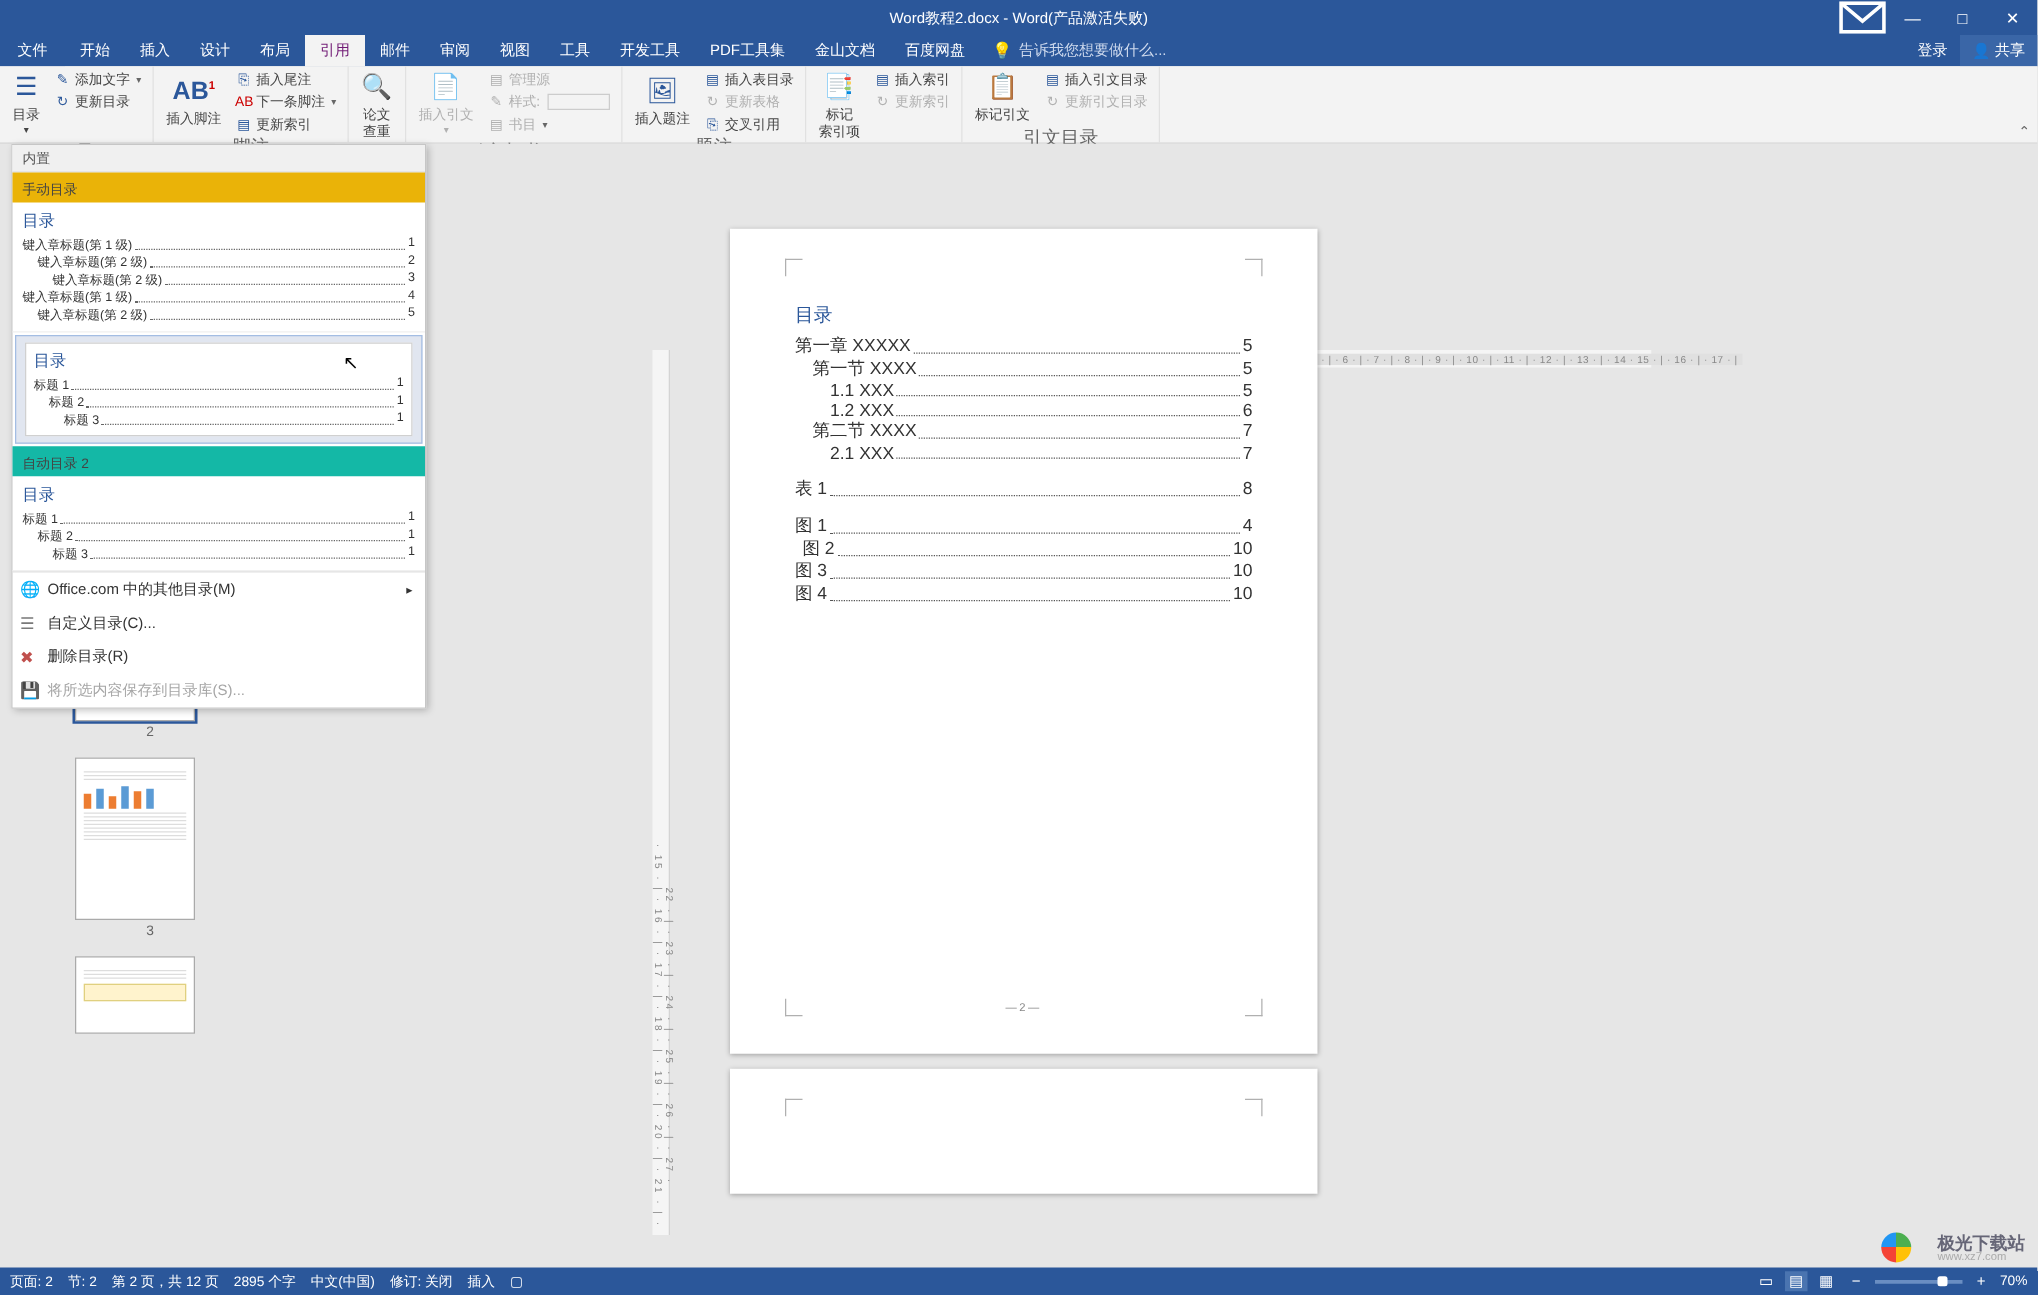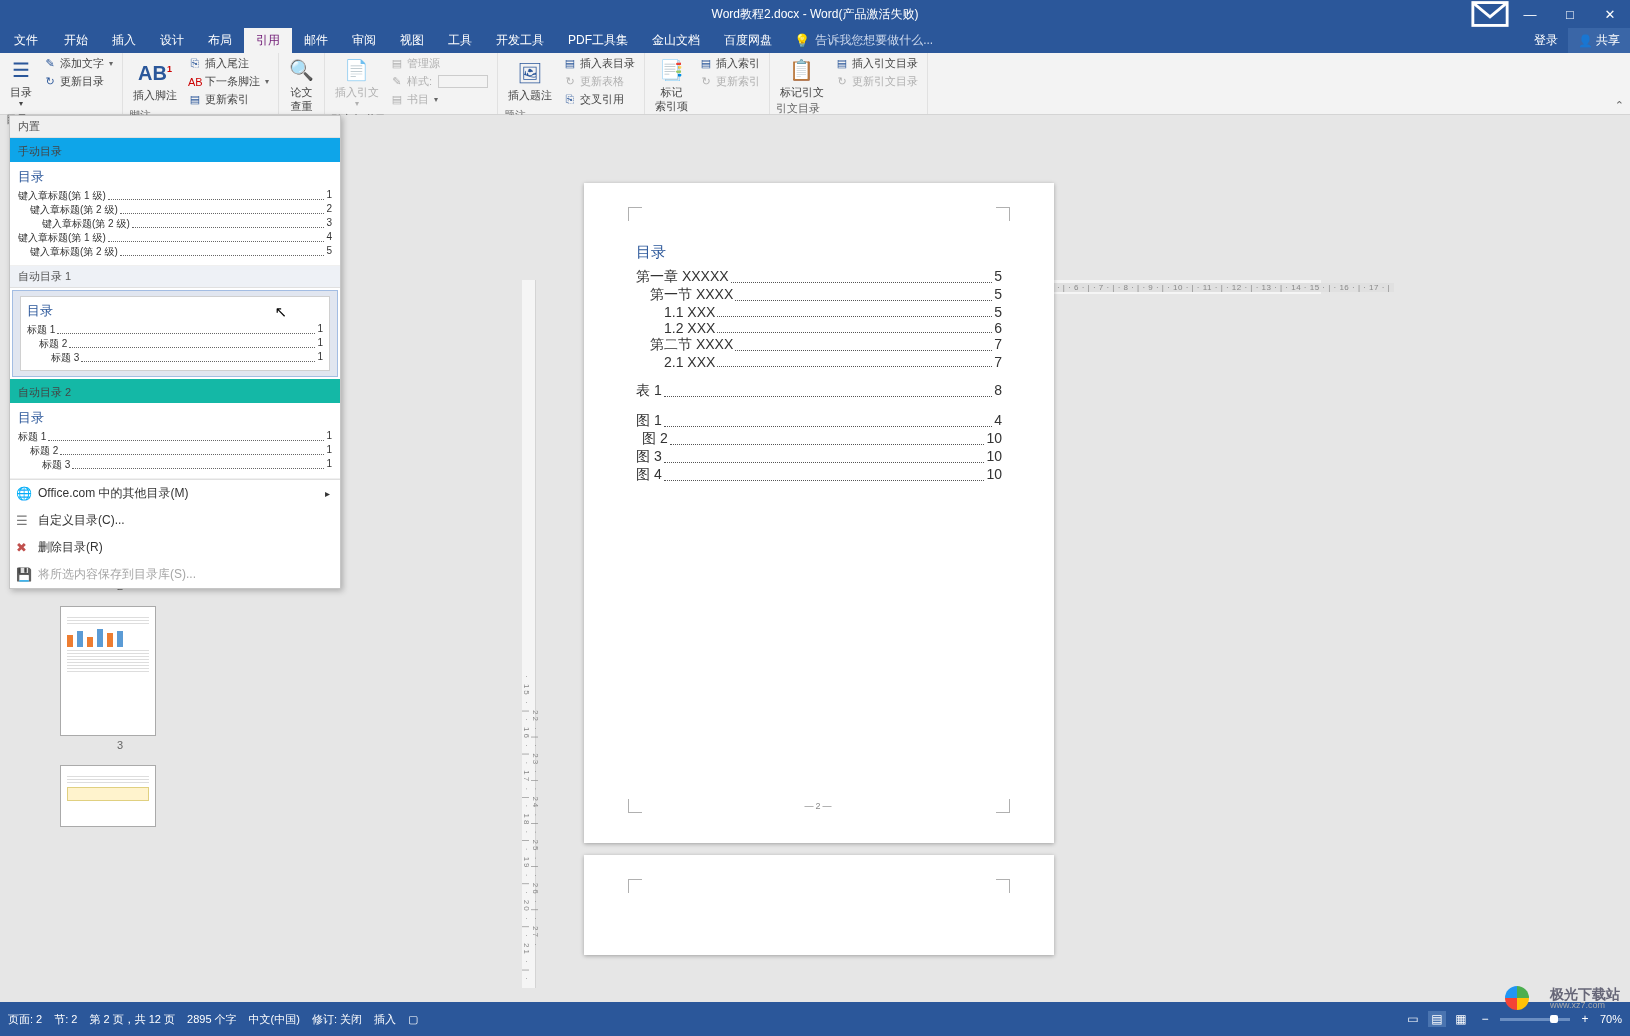--- a/index.html
+++ b/index.html
@@ -18,21 +18,21 @@
 .menubar .file-tab { background: #2b579a; color: #fff; padding: 0 14px; }
 .menubar .tell-me { display: flex; align-items: center; margin-left: 10px; color: #cdd9ed; font-size: 12px; }
 .menubar .tell-me .bulb { margin-right: 5px; font-size: 13px; color: #f5d76e; }
 .menubar .right-section { position: absolute; right: 0; top: 0; display: flex; height: 25px; align-items: center; color: #fff; }
 .menubar .right-section .login { padding: 0 10px; }
 .menubar .right-section .share { padding: 0 10px; background: #3a66a7; display: flex; align-items: center; gap: 3px; height: 100%; }
 
 
 .ribbon { height: 62px; background: #f3f3f3; border-bottom: 1px solid #d4d4d4; display: flex; position: relative; }
 .ribbon-group { border-right: 1px solid #e1e1e1; padding: 2px 6px 0 6px; display: flex; flex-direction: column; justify-content: space-between; }
-.ribbon-group .group-label { text-align: left; font-size: 11px; color: #666; padding-bottom: 2px; }
+.ribbon-group .group-label { text-align: center; font-size: 15px; color: #666; padding-bottom: 2px; }
 .ribbon-group .group-body { display: flex; gap: 4px; flex: 1; }
 .big-btn { display: flex; flex-direction: column; align-items: center; justify-content: center; padding: 2px 4px; font-size: 11px; color: #444; line-height: 1.3; text-align: center; }
 .big-btn .icon { font-size: 20px; margin-bottom: 2px; color: #2b579a; }
 .big-btn.disabled { color: #b0b0b0; }
 .big-btn.disabled .icon { color: #b0b0b0; }
 .small-btns { display: flex; flex-direction: column; gap: 1px; }
 .small-btn { display: flex; align-items: center; font-size: 11px; color: #444; padding: 1px 3px; gap: 3px; white-space: nowrap; }
 .small-btn.disabled { color: #b0b0b0; }
 .small-btn .icn { width: 14px; text-align: center; color: #2b579a; }
 .small-btn.disabled .icn { color: #b0b0b0; }
@@ -81,21 +81,21 @@
 .page .corner.br { bottom: 30px; right: 44px; border-right: 1px solid #b0b0b0; border-bottom: 1px solid #b0b0b0; }
 .page h2 { color: #2b579a; font-size: 15px; font-weight: 500; margin-bottom: 6px; }
 .toc-line { display: flex; font-size: 14px; }
 .toc-line .t { white-space: nowrap; }
 .toc-line .d { flex: 1; border-bottom: 1px dotted #555; margin: 0 2px 3px 2px; }
 .toc-line .p { }
 .pg-num { position: absolute; bottom: 32px; left: 0; right: 0; text-align: center; font-size: 9px; color: #888; letter-spacing: 2px;}
 .page2 { top: 740px; height: 100px; padding-top: 24px; }
 
 
-.statusbar { position: absolute; left: 0; right: 0; bottom: 0; height: 34px; background: #2b579a; color: #fff; display: flex; align-items: center; font-size: 11px; padding: 0 8px; }
+.statusbar { position: absolute; left: 0; right: 0; bottom: 0; height: 22px; background: #2b579a; color: #fff; display: flex; align-items: center; font-size: 11px; padding: 0 8px; }
 .statusbar .seg { margin-right: 12px; }
 .statusbar .right { margin-left: auto; display: flex; align-items: center; gap: 6px; }
 .statusbar .vbtn { width: 18px; height: 16px; display: inline-flex; align-items: center; justify-content: center; font-size: 12px; }
 .statusbar .slider { width: 70px; height: 3px; background: #6a8ec2; position: relative; }
 .statusbar .slider::after { content: ''; position: absolute; left: 50px; top: -3px; width: 8px; height: 8px; background: #fff; border-radius: 2px; }
 
 
 .watermark { position: absolute; right: 10px; bottom: 26px; font-size: 13px; color: #888; display: flex; align-items: center; gap: 21px; }
 .watermark .logo { width: 24px; height: 24px; border-radius: 50%; background: conic-gradient(#4caf50 0 90deg, #ffc107 90deg 180deg, #f44336 180deg 270deg, #2196f3 270deg 360deg); }
 .watermark .txt { line-height: 1; }
@@ -380,21 +380,21 @@
     <div class="pg-num">—2—</div>
   </div>
   <div class="page page2">
     <div class="corner tl"></div>
     <div class="corner tr"></div>
   </div>
 </div>
 
 <div class="toc-panel">
   <div class="section-hdr">内置</div>
-  <div class="section-hdr" style="background:#0ea5e9;color:#444;border:none;padding-top:6px;font-family:Liberation Mono, monospace;">手动目录</div>
+  <div class="section-hdr" style="background:#eab308;color:#444;border:none;padding-top:6px;font-family:Liberation Mono, monospace;">手动目录</div>
   <div class="gallery-item">
     <div class="prev-title">目录</div>
     <div id="manual-lines">
         <div class="prev-line" style="padding-left: 0px;">
           <span class="txt">键入章标题(第 1 级)</span>
           <span class="dots"></span>
           <span class="pg">1</span>
         </div>
         <div class="prev-line" style="padding-left: 12px;">
           <span class="txt">键入章标题(第 2 级)</span>
@@ -411,21 +411,20 @@
           <span class="dots"></span>
           <span class="pg">4</span>
         </div>
         <div class="prev-line" style="padding-left: 12px;">
           <span class="txt">键入章标题(第 2 级)</span>
           <span class="dots"></span>
           <span class="pg">5</span>
         </div>
       </div>
   </div>
-  <div class="section-hdr" style="background:#eef1f6;">自动目录 1</div>
   <div class="gallery-item hover">
     <div class="prev-card">
       <div class="prev-title">目录</div>
       <div id="auto1-lines">
           <div class="prev-line" style="padding-left: 0px;">
             <span class="txt">标题 1</span>
             <span class="dots"></span>
             <span class="pg">1</span>
           </div>
           <div class="prev-line" style="padding-left: 12px;">

